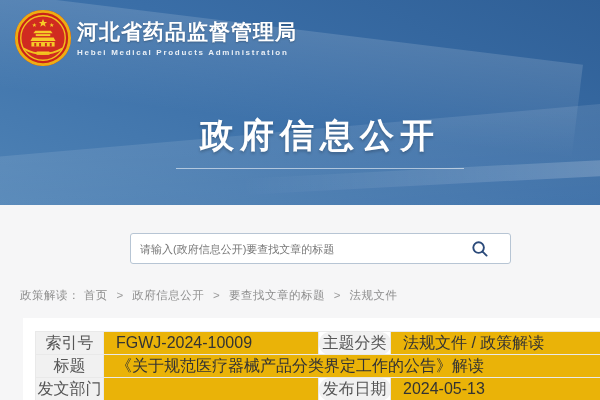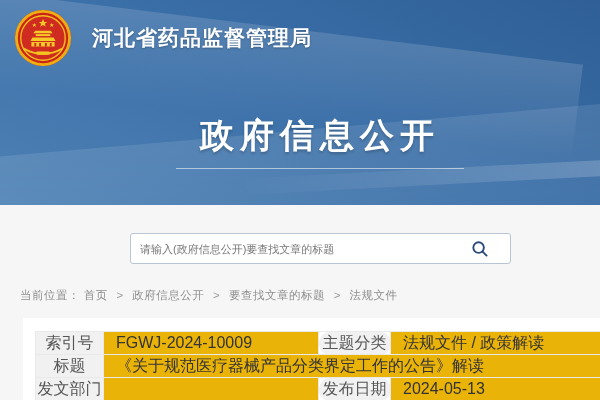--- a/index.html
+++ b/index.html
@@ -29,21 +29,21 @@
     transform: rotate(-5deg);
   }
   .swoosh-3 {
     right: -60px; top: 168px; width: 420px; height: 16px;
     background: linear-gradient(to right, rgba(255,255,255,0), rgba(255,255,255,0.22));
     transform: rotate(-3deg);
   }
 
   .brand {
     position: absolute; left: 14px; top: 9px;
-    display: flex; align-items: center; gap: 20px;
+    display: flex; align-items: center; gap: 5px;
     cursor: pointer;
   }
   .emblem { width: 58px; height: 58px; display: block; }
   .brand-cn {
     color: #ffffff; font-size: 21px; font-weight: bold; letter-spacing: 1px;
     text-shadow: 0 1px 2px rgba(0,0,0,0.25); line-height: 1.2;
   }
   .brand-en {
     color: rgba(255,255,255,0.88); font-size: 8px; letter-spacing: 1.7px;
     margin-top: 4px; font-weight: bold;
@@ -133,39 +133,40 @@
         <rect x="21" y="35.2" width="2" height="3.6" fill="#d02b20"></rect>
         <rect x="26" y="35.2" width="2" height="3.6" fill="#d02b20"></rect>
         <rect x="32" y="35.2" width="2" height="3.6" fill="#d02b20"></rect>
         <rect x="37" y="35.2" width="2" height="3.6" fill="#d02b20"></rect>
 
         <rect x="23" y="44" width="14" height="3.4" rx="1.2" fill="#f6cb27"></rect>
         <path d="M10,41 Q30,52 50,41" fill="none" stroke="#f2c11e" stroke-width="2"></path>
       </svg>
       <div>
         <div class="brand-cn">河北省药品监督管理局</div>
+        <div class="brand-en">Hebei Medical Products Administration</div>
       </div>
     </div>
 
     <div class="banner-title">政府信息公开</div>
     <div class="banner-underline"></div>
   </div>
 
   <div class="search-box">
     <input class="search-input" type="text" placeholder="请输入(政府信息公开)要查找文章的标题" style="">
     <button class="search-btn">
       <svg width="18" height="18" viewBox="0 0 18 18">
         <circle cx="7.6" cy="7.6" r="5.3" fill="none" stroke="#2b4a7a" stroke-width="1.9"></circle>
         <line x1="11.6" y1="11.6" x2="15.6" y2="15.6" stroke="#2b4a7a" stroke-width="1.9" stroke-linecap="round"></line>
       </svg>
     </button>
   </div>
 
   <div class="breadcrumb">
-    <span>当前位置：</span>
+    <span>政策解读：</span>
     <a>首页</a>
     <span class="crumb-sep">&gt;</span>
     <a>政府信息公开</a>
     <span class="crumb-sep">&gt;</span>
     <a>要查找文章的标题</a>
     <span class="crumb-sep">&gt;</span>
     <span>法规文件</span>
   </div>
 
   <div class="content-box">

